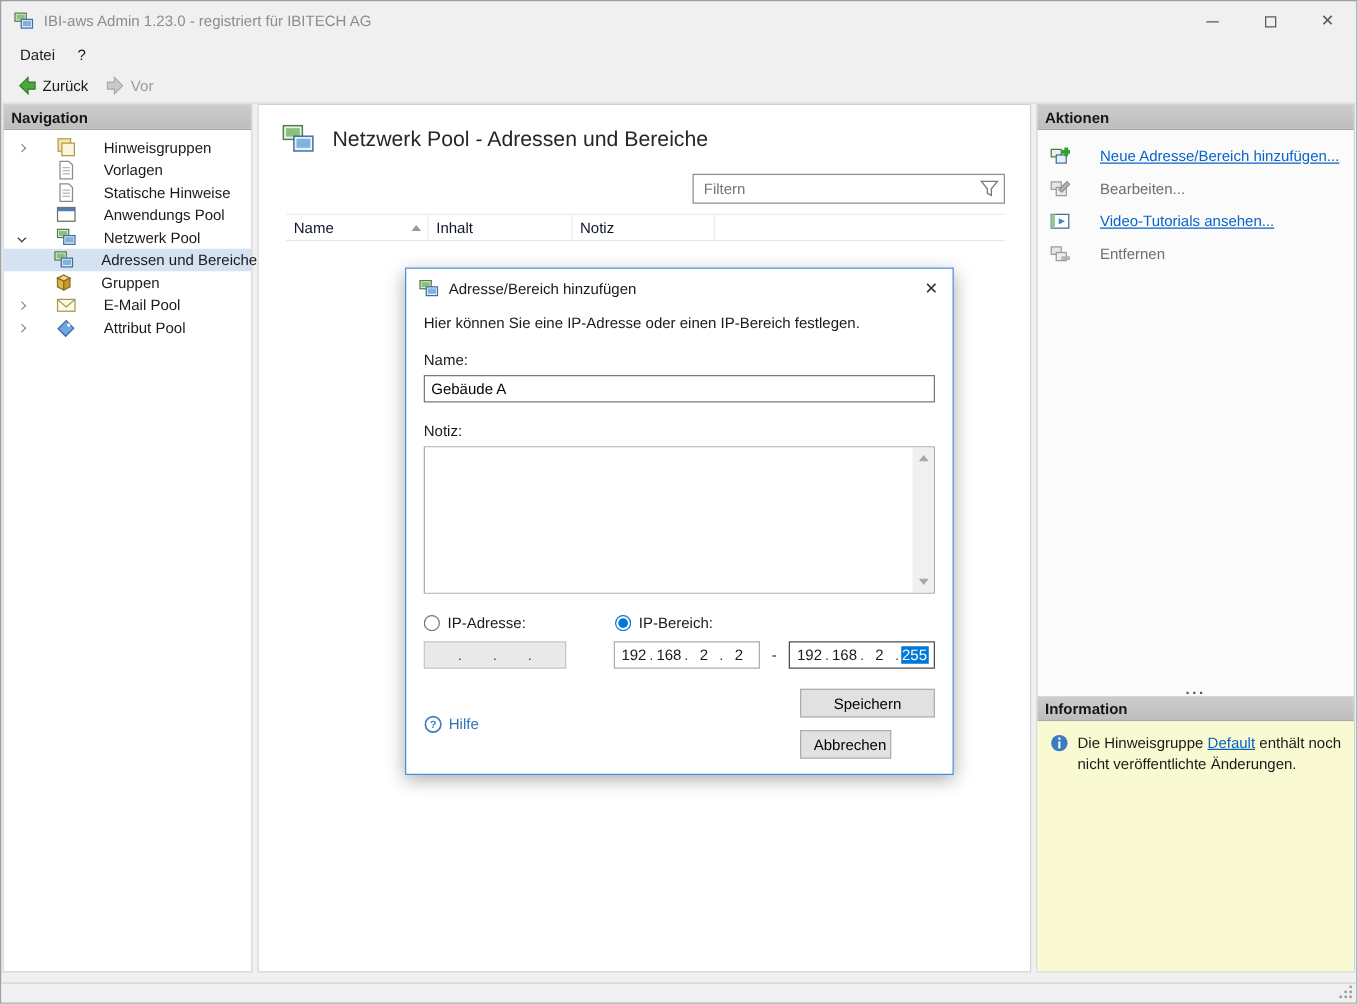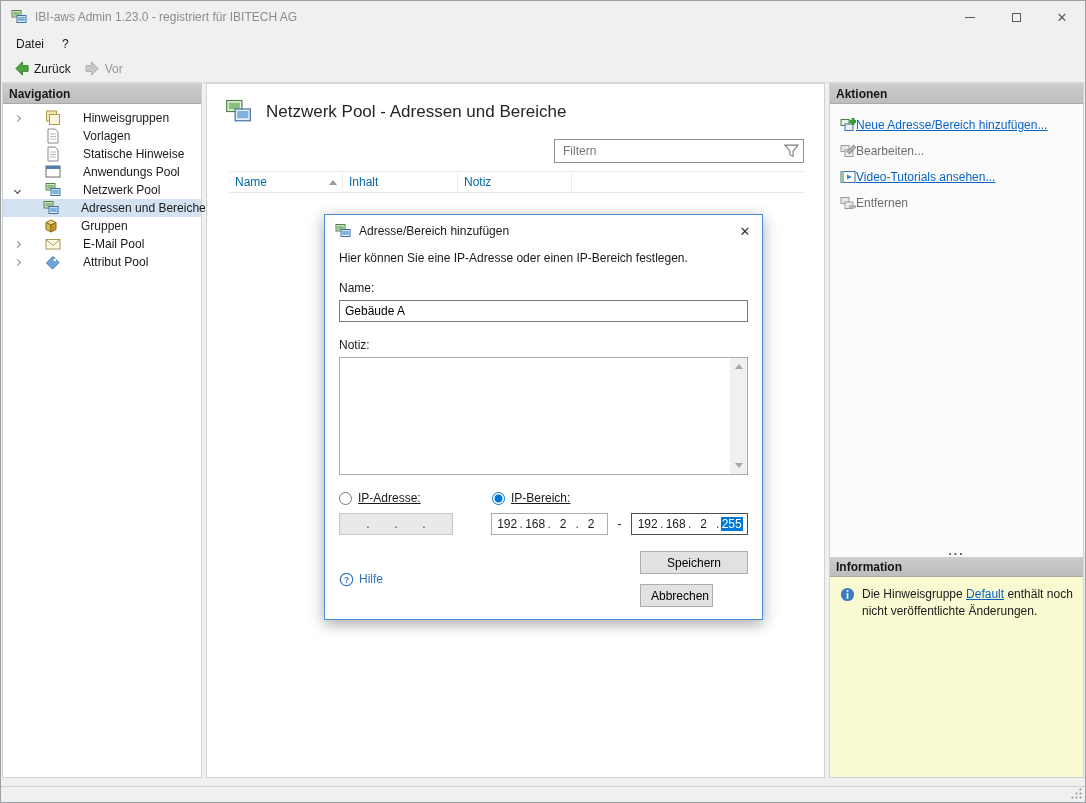--- a/index.html
+++ b/index.html
@@ -49,30 +49,30 @@
 
   .mainpanel { flex:1; background:#fff; border:1px solid #d2d2d2; display:flex; flex-direction:column; }
   .main-title-row { display:flex; align-items:center; gap:14px; padding:14px 0 10px 18px; }
   .main-title { font-size:17px; color:#262626; }
   .list-region { margin:0 20px 10px 22px; flex:1; display:flex; flex-direction:column; }
   .filter-row { display:flex; justify-content:flex-end; padding:4px 0 8px; }
   .filterbox { width:250px; height:24px; border:1px solid #8f8f8f; background:#fff;
                display:flex; align-items:center; padding:0 4px 0 8px; }
   .filterbox input { flex:1; border:none; outline:none; font:inherit; color:#444; background:transparent; }
   .hdr-row { display:flex; height:22px; border-top:1px solid #ececec; border-bottom:1px solid #e6e6e6;
-             align-items:center; color:#0369a1; }
+             align-items:center; color:#0f172a; }
   .hcol { height:100%; display:flex; align-items:center; padding-left:6px; border-right:1px solid #ececec; }
   .hcol.c1 { width:114px; justify-content:space-between; padding-right:5px; }
   .hcol.c2 { width:115px; } .hcol.c3 { width:114px; }
   .hrest { flex:1; height:100%; }
   .rows-empty { flex:1; background:#fff; }
 
   .actpanel { width:255px; background:#fbfbfb; border:1px solid #d2d2d2; display:flex; flex-direction:column; }
   .act-list { padding-top:8px; }
-  .act-item { display:flex; align-items:center; gap:0; padding:5px 10px; }
+  .act-item { display:flex; align-items:center; gap:24px; padding:5px 10px; }
   .act-item .albl { color:#0a64c8; text-decoration:underline; }
   .act-item.disabled .albl { color:#6e6e6e; text-decoration:none; }
   .act-spacer { flex:1; }
   .splitter { height:12px; display:flex; align-items:center; justify-content:center;
               color:#555; letter-spacing:2px; font-weight:bold; line-height:4px; }
   .infobox { height:200px; background:#fafad2; padding:9px 10px; display:flex; gap:7px; align-items:flex-start; }
   .infotext { line-height:1.4; }
   .linkblue { color:#0563c1; text-decoration:underline; }
 
   
@@ -95,21 +95,21 @@
   .notiz-box { position:relative; margin-top:5px; height:118px; border:1px solid #abadb3; background:#fff; }
   .notiz-box textarea { position:absolute; left:0; top:0; width:calc(100% - 17px); height:100%;
                         border:none; outline:none; resize:none; font:inherit; padding:4px 6px; }
   .vscroll { position:absolute; top:0; right:0; width:17px; height:100%; background:#f0f0f0;
              display:flex; flex-direction:column; justify-content:space-between; align-items:center; }
   .sarrow { width:17px; height:17px; display:flex; align-items:center; justify-content:center; }
   .tri-up { width:0; height:0; border-left:4px solid transparent; border-right:4px solid transparent;
             border-bottom:5px solid #a6a6a6; }
   .tri-dn { width:0; height:0; border-left:4px solid transparent; border-right:4px solid transparent;
             border-top:5px solid #a6a6a6; }
-  .radio-row { margin-top:16px; display:flex; align-items:center;text-decoration:underline; }
+  .radio-row { margin-top:16px; display:flex; align-items:center; }
   .radio-grp { display:flex; align-items:center; gap:6px; }
   .radio-grp.first { width:153px; }
   input[type=radio] { accent-color:#0078d7; width:13px; height:13px; margin:0; }
   .fields-row { margin-top:8px; display:flex; align-items:center; }
   .ipfield { height:22px; display:flex; align-items:center; justify-content:center; background:#fff;
              border:1px solid #abadb3; }
   .ipfield .seg { width:22px; text-align:center; }
   .ipfield .dot { width:6px; text-align:center; color:#444; }
   .ip-single { width:115px; margin-right:38px; background:#e9e9e9; border-color:#c8c8c8; color:#555; }
   .ip-from { width:118px; }

